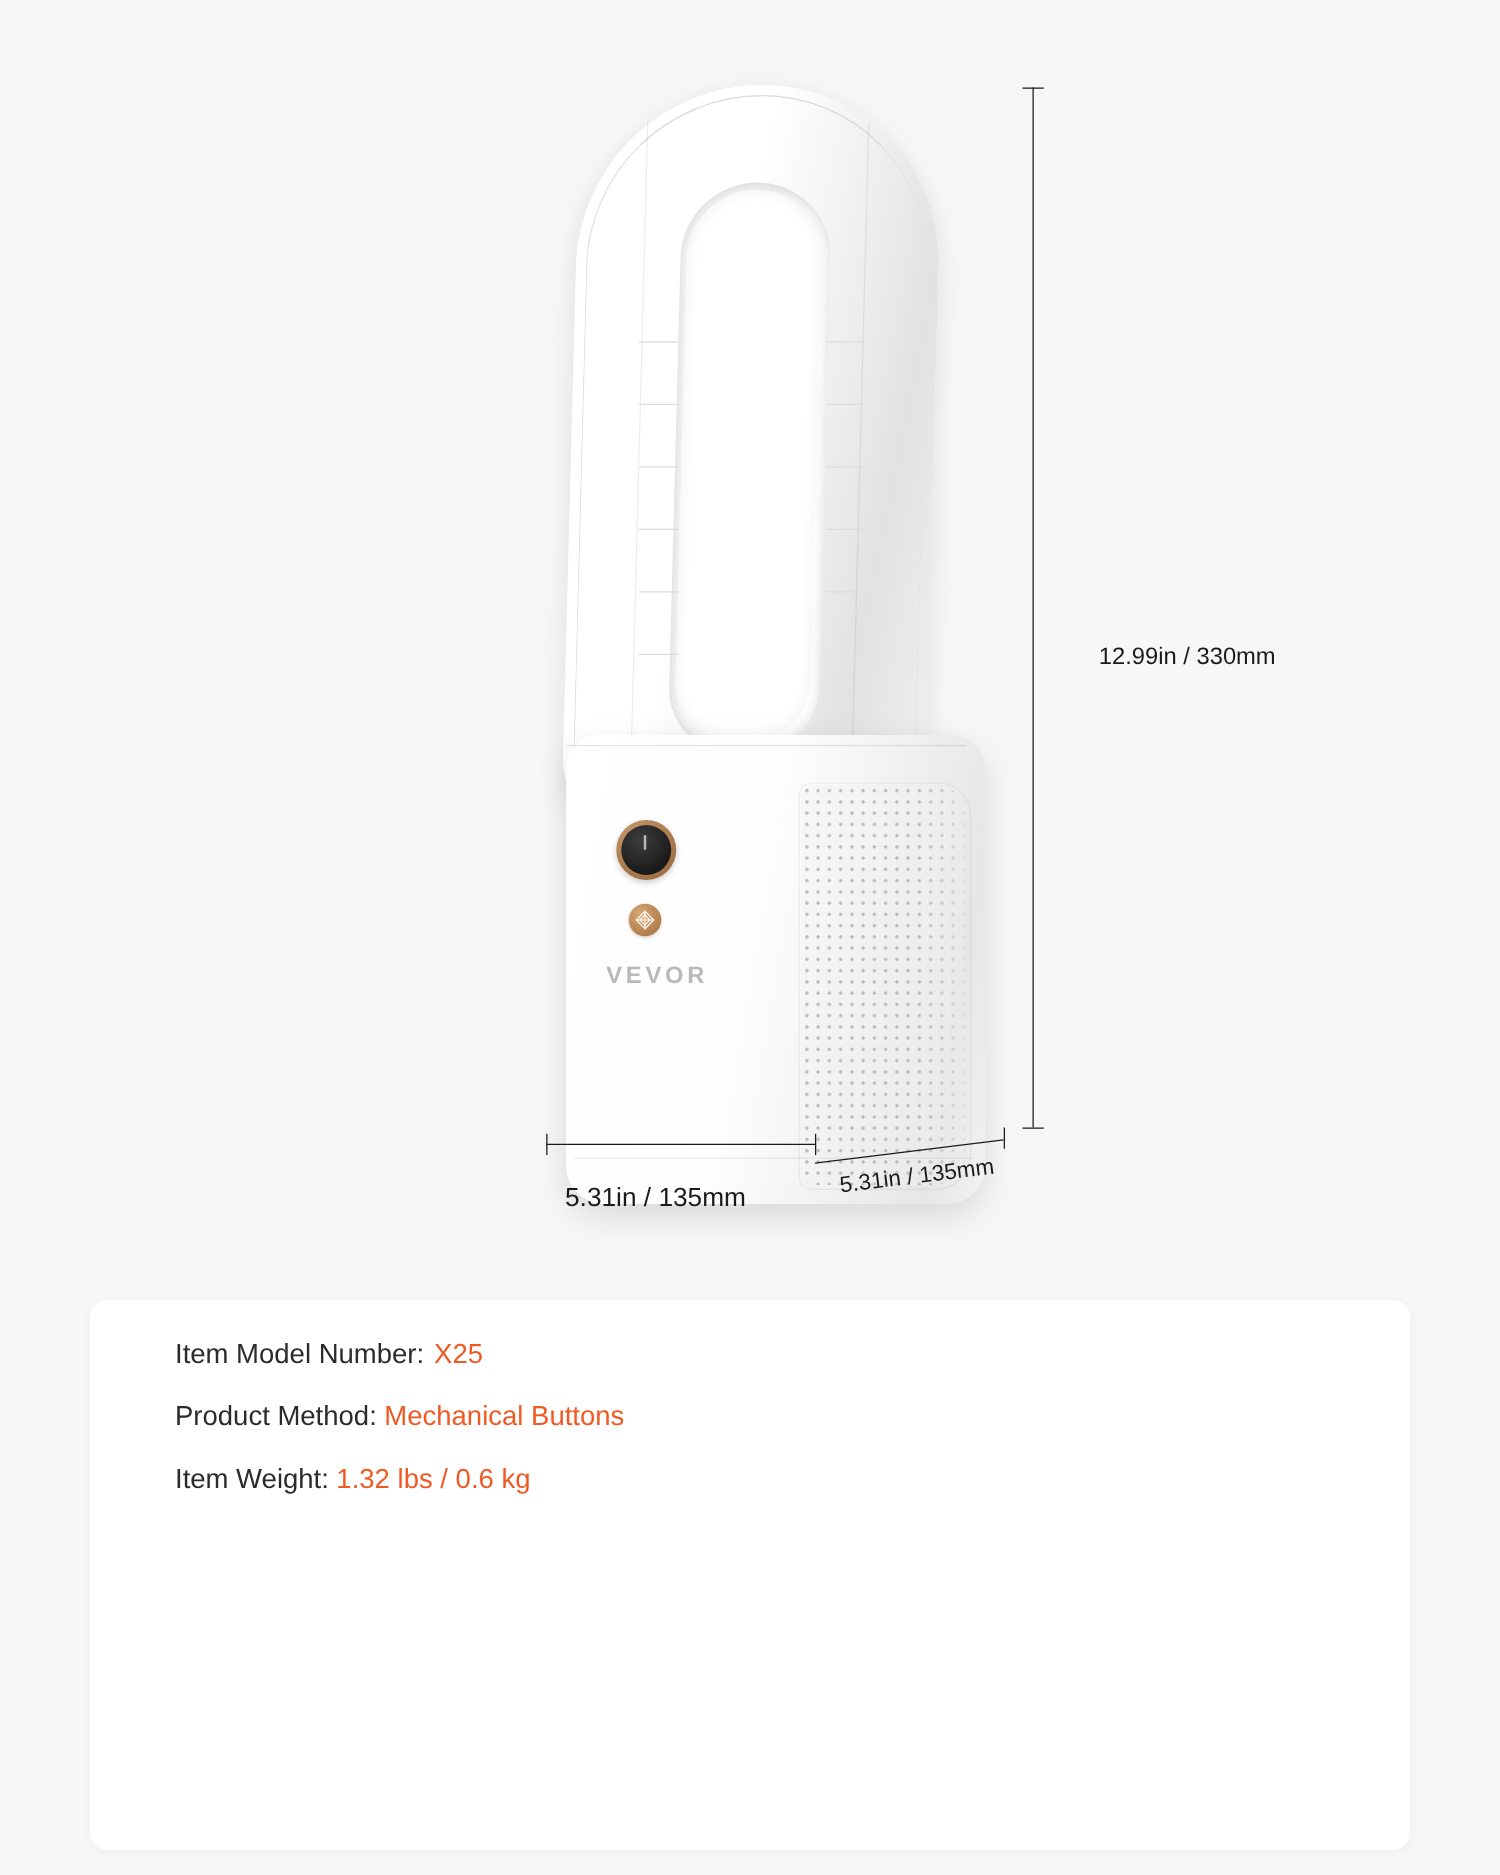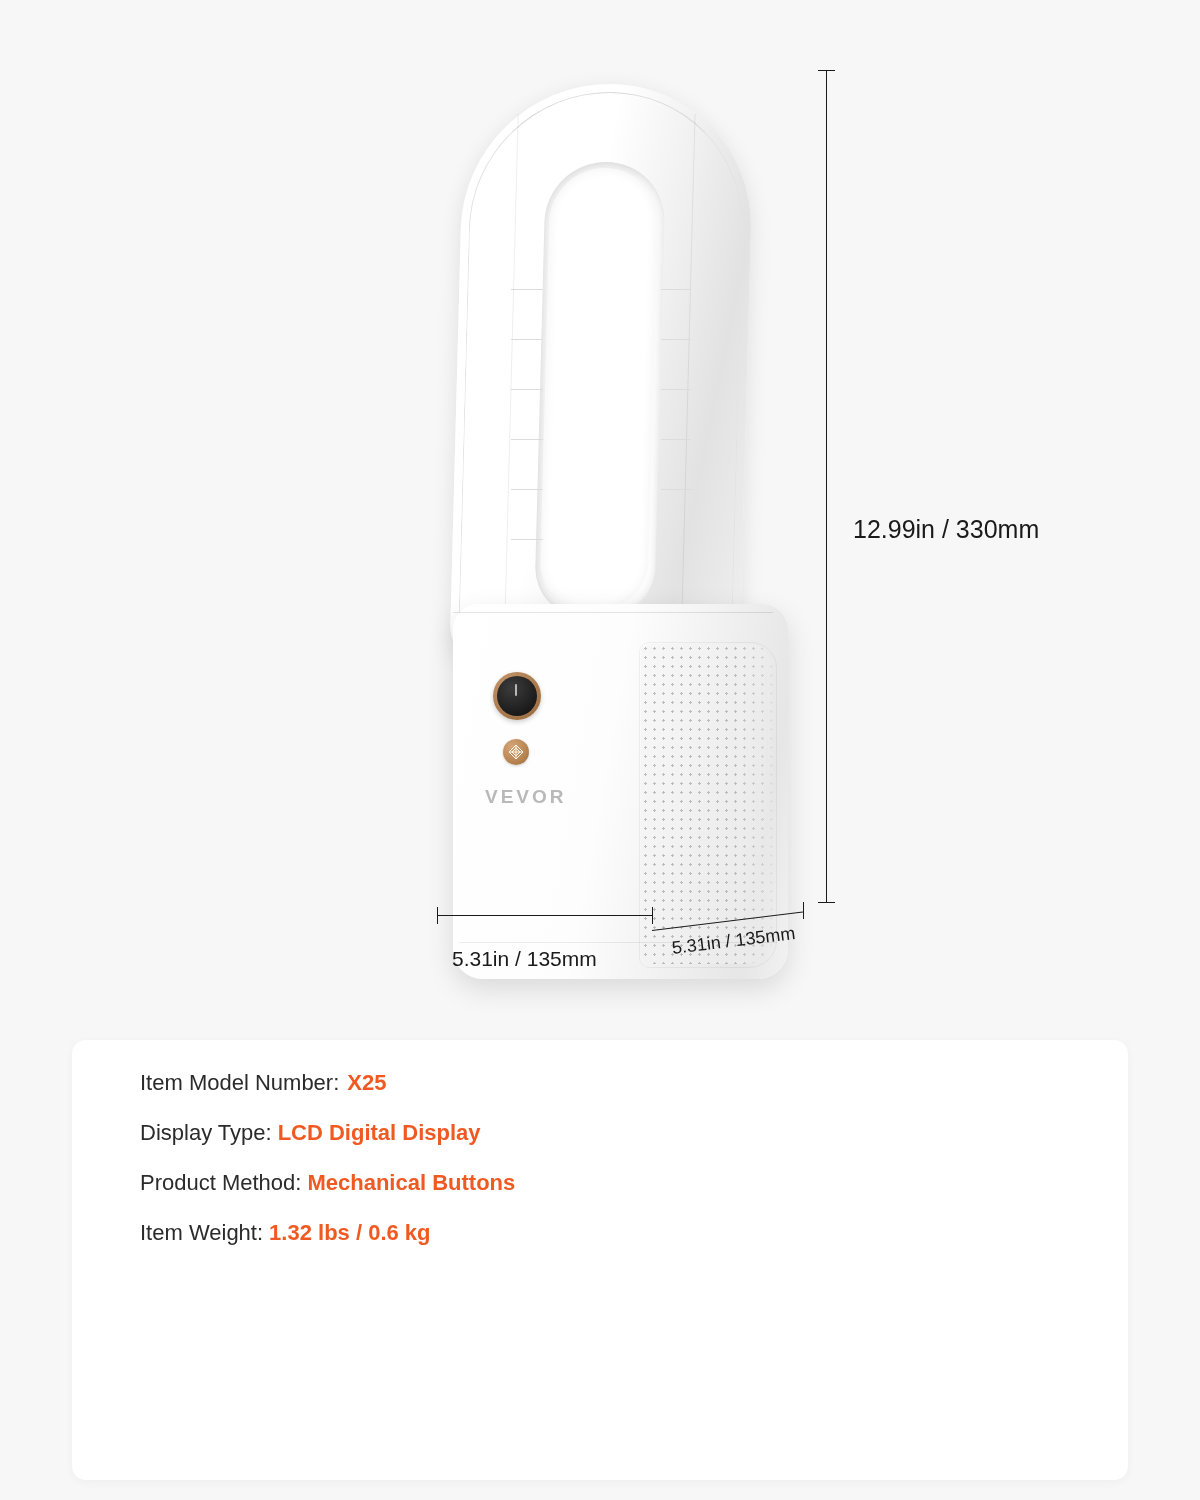--- a/index.html
+++ b/index.html
@@ -21,21 +21,21 @@
     left: 0;
     top: 0;
     width: 1200px;
     height: 1030px;
   }
 
   
   .device {
     position: absolute;
     left: 445px;
-    top: 84px;
+    top: 68px;
     width: 345px;
     height: 835px;
     text-align: center;
   }
 
   
   .loop-outer {
     position: absolute;
     left: 12px;
     top: 0;
@@ -236,23 +236,23 @@
     position: absolute;
     left: 818px;
     width: 17px;
     height: 1px;
     background: #1a1a1a;
   }
   .dim-v-cap-top { top: 70px; }
   .dim-v-cap-bot { top: 902px; }
   .dim-v-label {
     position: absolute;
-    left: 853px;
+    left: 879px;
     top: 515px;
-    font-size: 25px;
+    font-size: 19px;
     color: #1a1a1a;
     white-space: nowrap;
   }
 
   .dim-h1 {
     position: absolute;
     left: 437px;
     top: 915px;
     width: 215px;
     height: 1px;
@@ -327,21 +327,21 @@
     text-align: center;
   }
   .spec-label {
     font-size: 22px;
     color: #2b2b2b;
     font-weight: 400;
   }
   .spec-value {
     font-size: 22px;
     color: #f05a22;
-    font-weight: 700;
+    font-weight: 400;
     margin-left: 8px;
   }
   .spec-value.tight { margin-left: 6px; }
 </style>
 </head>
 <body>
 
 <div class="product-area">
 
   <div class="device">
@@ -404,24 +404,20 @@
 </div>
 
 <div class="spec-card">
 
   <div class="spec-row">
     <span class="spec-label">Item Model Number:</span>
     <span class="spec-value">X25</span>
   </div>
 
 
-  <div class="spec-row">
-    <span class="spec-label">Display Type:</span>
-    <span class="spec-value tight">LCD Digital Display</span>
-  </div>
 
 
   <div class="spec-row">
     <span class="spec-label">Product Method:</span>
     <span class="spec-value tight">Mechanical Buttons</span>
   </div>
 
   <div class="spec-row">
     <span class="spec-label">Item Weight:</span>
     <span class="spec-value tight">1.32 lbs / 0.6 kg</span>

